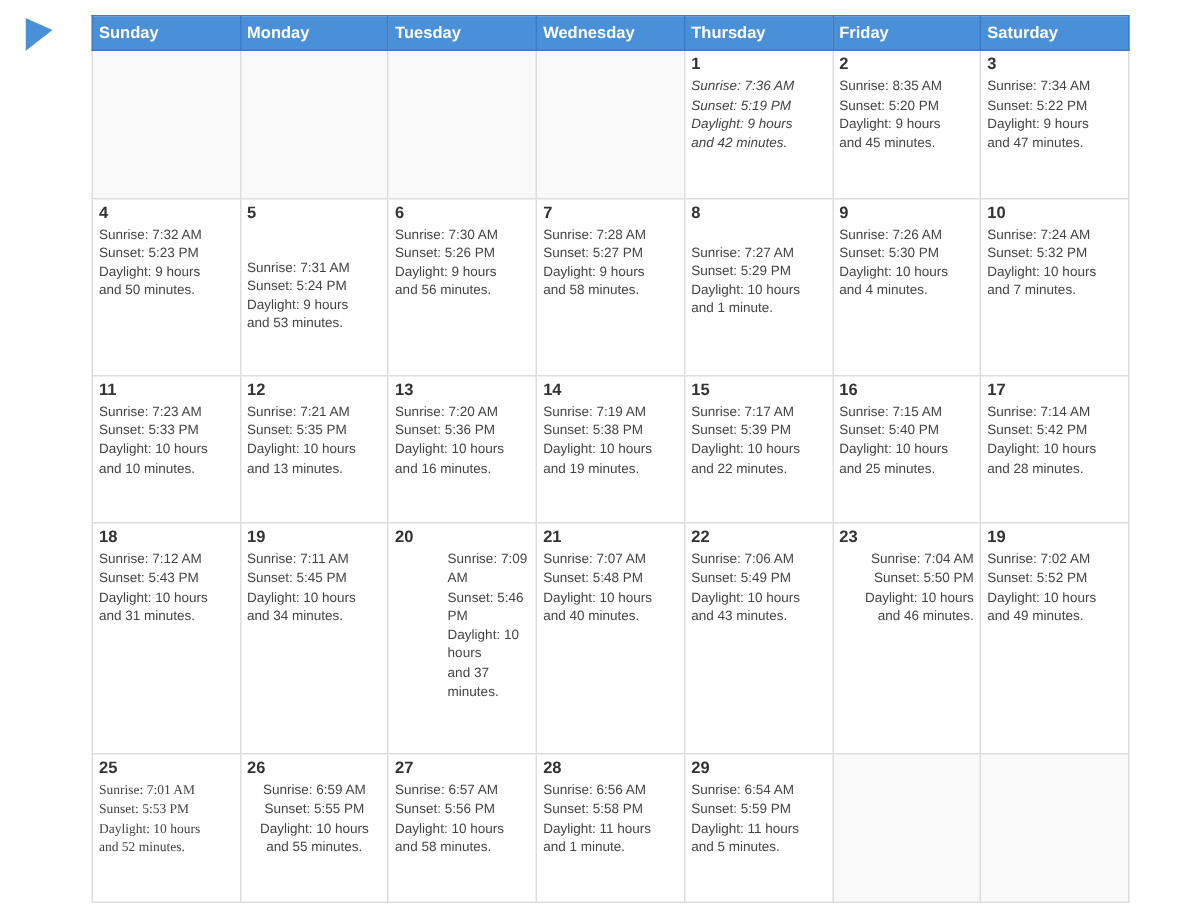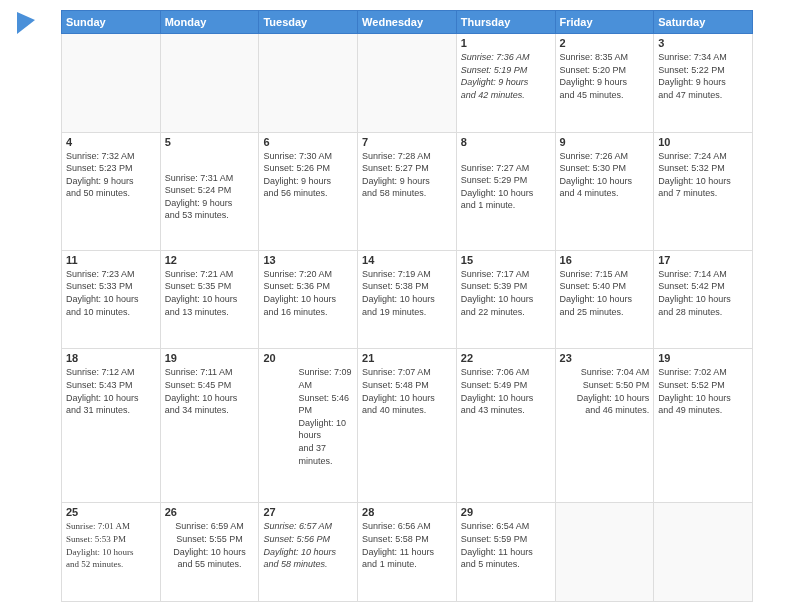--- a/index.html
+++ b/index.html
@@ -326,21 +326,21 @@
           </td>
           <td>
             <div class="day-num">26</div>
             <div class="day-info" style="white-space: pre-line; text-align: center;">Sunrise: 6:59 AM
 Sunset: 5:55 PM
 Daylight: 10 hours
 and 55 minutes.</div>
           </td>
           <td>
             <div class="day-num">27</div>
-            <div class="day-info" style="white-space: pre-line; font-style: italic;">Sunrise: 6:57 AM
+            <div class="day-info" style="white-space: pre-line;">Sunrise: 6:57 AM
 Sunset: 5:56 PM
 Daylight: 10 hours
 and 58 minutes.</div>
           </td>
           <td>
             <div class="day-num">28</div>
             <div class="day-info" style="white-space: pre-line;">Sunrise: 6:56 AM
 Sunset: 5:58 PM
 Daylight: 11 hours
 and 1 minute.</div>

